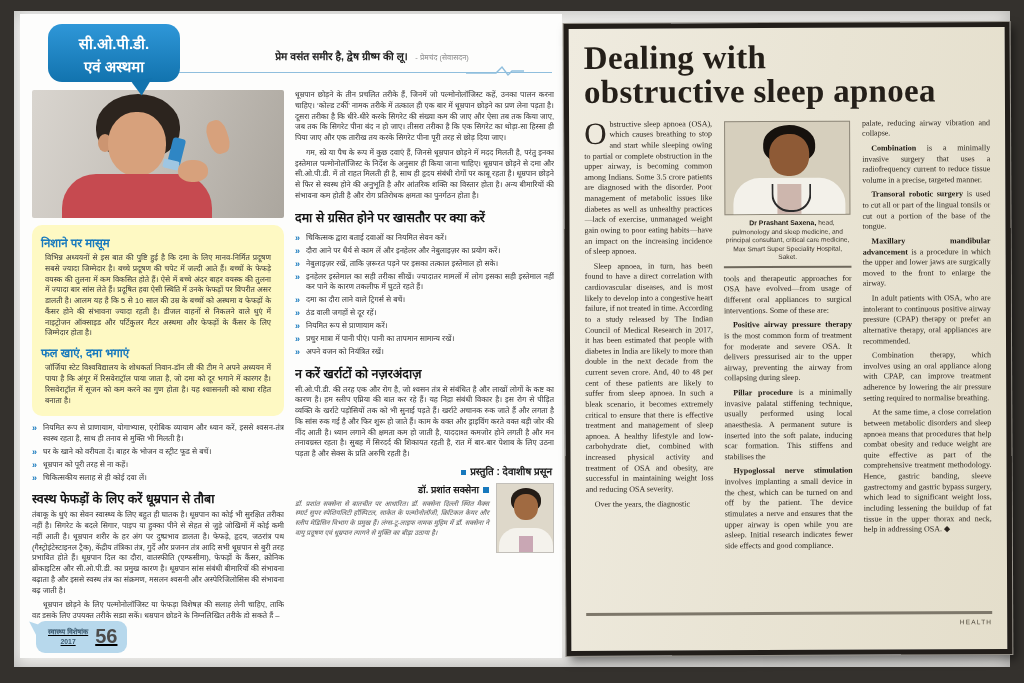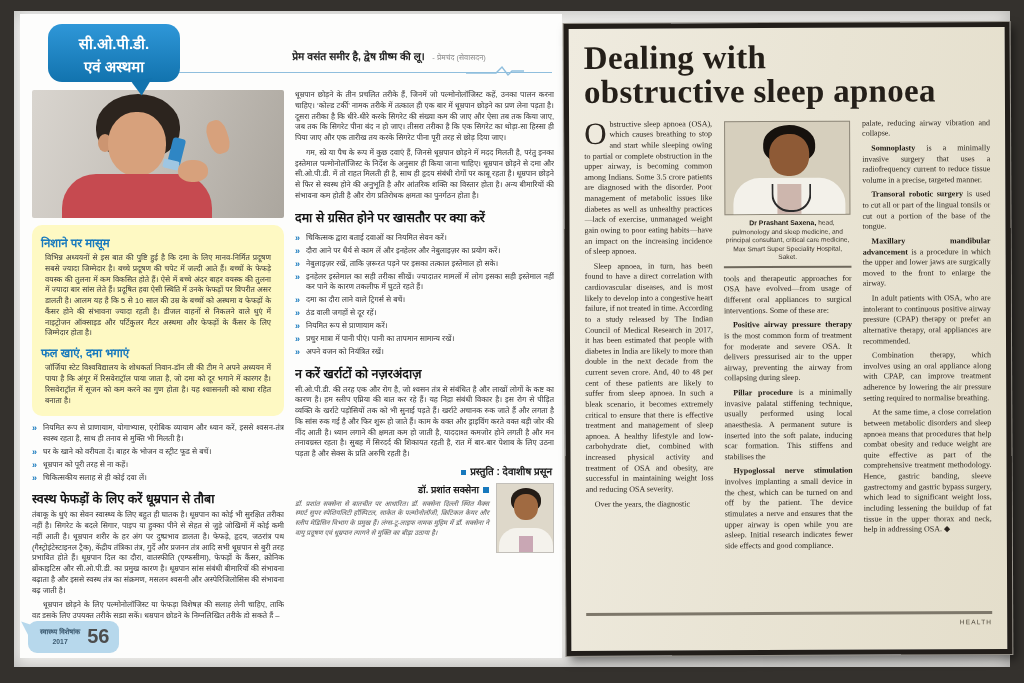--- a/index.html
+++ b/index.html
@@ -2,21 +2,21 @@
 <html><head>
 <meta charset="utf-8">
 <style>
   html,body{margin:0;padding:0;}
   body{width:1024px;height:683px;overflow:hidden;background:#34312d;font-family:"Liberation Sans",sans-serif;position:relative;}
   .spread{position:absolute;left:14px;top:11px;right:14px;bottom:16px;background:linear-gradient(135deg,#f7f7f5 0%,#ecebe8 60%,#e2e1de 100%);box-shadow:inset 0 0 18px rgba(0,0,0,.25);}
   
   .left-page{position:absolute;left:6px;top:3px;width:542px;height:644px;background:#fdfdfc;overflow:hidden;}
   .badge{position:absolute;left:28px;top:10px;width:132px;height:58px;background:linear-gradient(180deg,#2f97d8,#1273ae);border-radius:14px;color:#fff;text-align:center;font-weight:bold;font-size:15px;line-height:1.5;padding-top:9px;box-sizing:border-box;z-index:3;}
   .badge-tail{position:absolute;right:26px;bottom:-13px;width:0;height:0;border-left:7px solid transparent;border-right:14px solid transparent;border-top:15px solid #1273ae;transform:rotate(-12deg);}
-  .lp-header{position:absolute;left:193px;top:32px;width:352px;text-align:center;white-space:nowrap;}
+  .lp-header{position:absolute;left:176px;top:32px;width:352px;text-align:center;white-space:nowrap;}
   .lp-header .quote{font-weight:bold;font-size:10.5px;color:#222;}
   .lp-header .attr{font-size:7.5px;color:#8a8a8a;margin-left:3px;}
   .lp-rule{position:absolute;left:92px;right:10px;top:58px;border-top:1.5px solid #8fbedd;}
   .rule-sq{position:absolute;left:-14px;top:-4.5px;width:8px;height:8px;background:#1779bd;}
   .pulse{position:absolute;right:28px;top:-9px;}
   .lp-cols{position:absolute;left:12px;right:8px;top:76px;bottom:40px;display:flex;gap:11px;overflow:hidden;}
   .lp-col1{width:252px;flex:none;overflow:hidden;}
   .lp-col2{flex:1;overflow:hidden;}
   h2.hheading{font-size:12.5px;font-weight:bold;color:#151515;margin:7px 0 3px;}
   .infobox{background:#fef9c3;border-radius:10px;padding:8px 9px 4px;margin-top:7px;}
@@ -29,21 +29,21 @@
   .hindi-paras p.noindent{text-indent:0;}
   .hindi-paras b{color:#111;}
   .byline{text-align:right;font-size:10px;font-weight:bold;color:#222;margin:3px 2px 5px 0;}
   .byline::before{content:"";display:inline-block;width:5px;height:5px;background:#1779bd;margin-right:4px;}
   .author{display:flex;gap:7px;align-items:flex-start;}
   .author-text{flex:1;}
   .author-name{font-size:9.5px;font-weight:bold;color:#1a1a1a;text-align:right;margin-bottom:3px;}
   .author-name::after{content:"";display:inline-block;width:6px;height:6px;background:#1779bd;margin-left:4px;}
   .bio{font-size:6.8px;line-height:1.4;font-style:italic;color:#555;text-align:justify;margin:0;}
   .author-photo{width:56px;height:68px;flex:none;border:1px solid #c2bfb9;background:#ded8ca;position:relative;overflow:hidden;}
-  .lp-footer{position:absolute;left:8px;bottom:5px;}
+  .lp-footer{position:absolute;left:16px;bottom:5px;text-decoration:underline;}
   .footer-bubble{position:relative;background:#b7d8ec;border-radius:9px;padding:4px 10px 5px 12px;display:flex;align-items:center;gap:7px;}
   .footer-bubble::before{content:"";position:absolute;left:-9px;top:2px;border-top:12px solid #b7d8ec;border-left:12px solid transparent;transform:rotate(18deg);}
   .fb-label{font-size:6.8px;font-weight:bold;color:#3c5a70;text-align:center;line-height:1.35;}
   .fb-page{font-size:20px;font-weight:bold;color:#4c4c4c;}
   
   .photo{height:128px;position:relative;background:linear-gradient(110deg,#d9d5cf 0%,#c2bdb6 55%,#aba69e 100%);overflow:hidden;border-radius:2px;}
   .boy-hair{position:absolute;left:64px;top:4px;width:84px;height:66px;background:#2c241e;border-radius:50% 50% 46% 46%;}
   .boy-face{position:absolute;left:76px;top:22px;width:58px;height:64px;background:#d7a17c;border-radius:48%;}
   .boy-ear{position:absolute;left:66px;top:44px;width:14px;height:18px;background:#cc9571;border-radius:50%;}
   .boy-shirt{position:absolute;left:30px;bottom:-8px;width:150px;height:52px;background:#c64a50;border-radius:34px 34px 0 0;}
@@ -218,21 +218,21 @@
         <div>
             <p class="noindent">tools and therapeutic approaches for OSA have evolved—from usage of different oral appliances to surgical interventions. Some of these are:</p>
             <p><b>Positive airway pressure therapy </b>is the most common form of treatment for moderate and severe OSA. It delivers pressurised air to the upper airway, preventing the airway from collapsing during sleep.</p>
             <p><b>Pillar procedure </b>is a minimally invasive palatal stiffening technique, usually performed using local anaesthesia. A permanent suture is inserted into the soft palate, inducing scar formation. This stiffens and stabilises the</p>
             <p><b>Hypoglossal nerve stimulation </b>involves implanting a small device in the chest, which can be turned on and off by the patient. The device stimulates a nerve and ensures that the upper airway is open while you are asleep. Initial research indicates fewer side effects and good compliance.</p>
           </div>
       </div>
 
       <div class="rp-col">
           <p class="noindent">palate, reducing airway vibration and collapse.</p>
-          <p><b>Somnoplasty </b>is a minimally invasive surgery that uses a radiofrequency current to reduce tissue volume in a precise, targeted manner.</p>
+          <p><b>Combination </b>is a minimally invasive surgery that uses a radiofrequency current to reduce tissue volume in a precise, targeted manner.</p>
           <p><b>Transoral robotic surgery </b>is used to cut all or part of the lingual tonsils or cut out a portion of the base of the tongue.</p>
           <p><b>Maxillary mandibular advancement </b>is a procedure in which the upper and lower jaws are surgically moved to the front to enlarge the airway.</p>
           <p>In adult patients with OSA, who are intolerant to continuous positive airway pressure (CPAP) therapy or prefer an alternative therapy, oral appliances are recommended.</p>
           <p>Combination therapy, which involves using an oral appliance along with CPAP, can improve treatment adherence by lowering the air pressure setting required to normalise breathing.</p>
           <p>At the same time, a close correlation between metabolic disorders and sleep apnoea means that procedures that help combat obesity and reduce weight are quite effective as part of the comprehensive treatment methodology. Hence, gastric banding, sleeve gastrectomy and gastric bypass surgery, which lead to significant weight loss, including lessening the buildup of fat tissue in the upper thorax and neck, help in addressing OSA. ◆</p>
         </div>
     </div>
 
     <div class="rp-footrule"></div>
     <div class="rp-footer">HEALTH</div>

